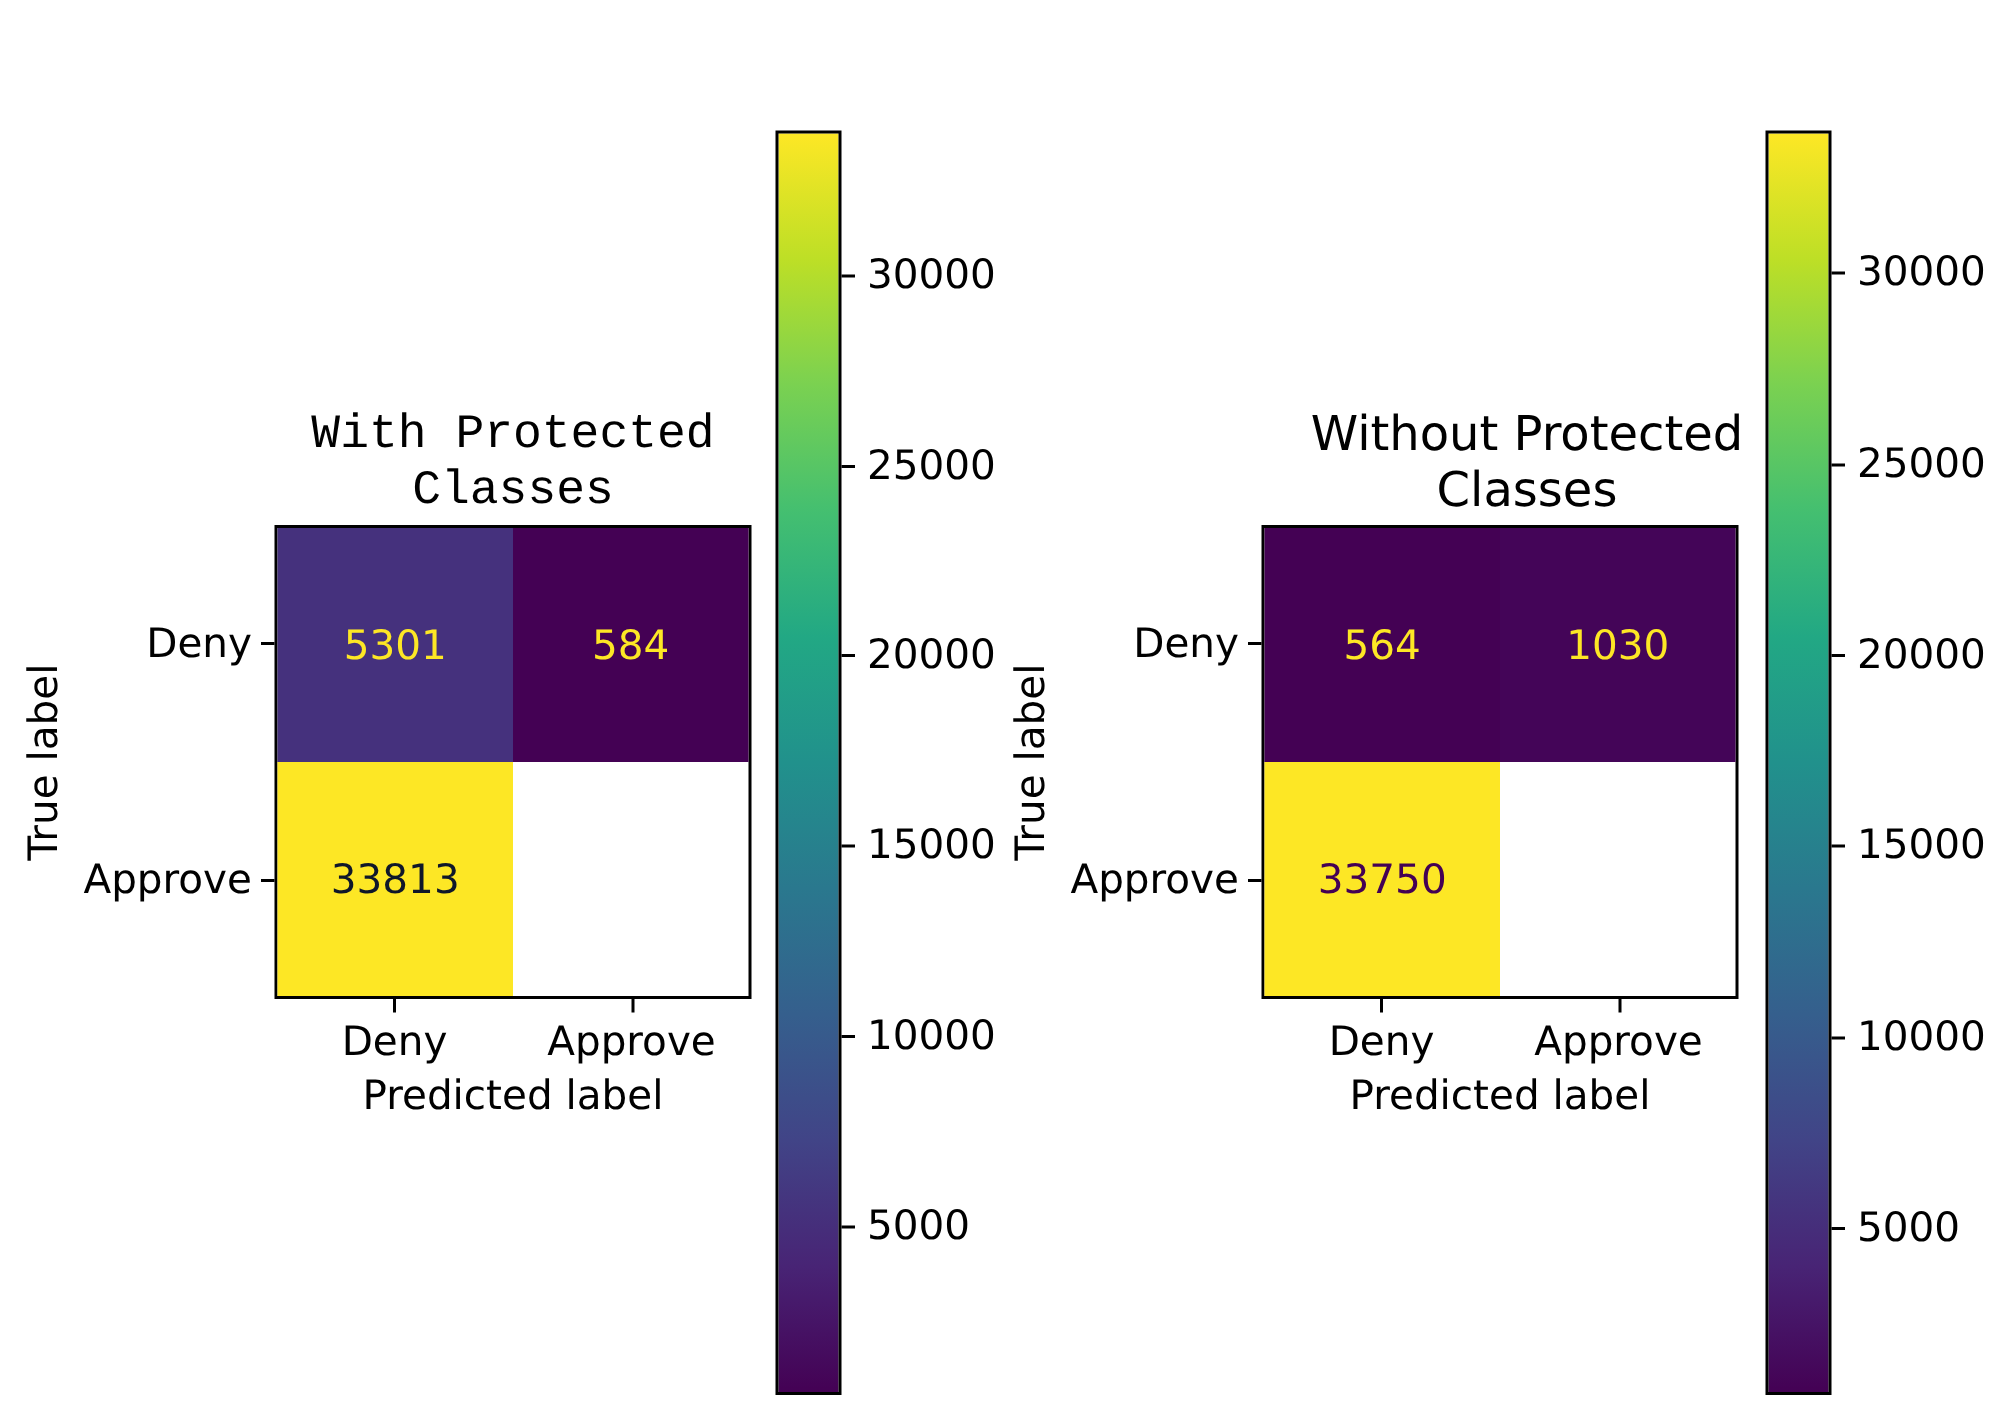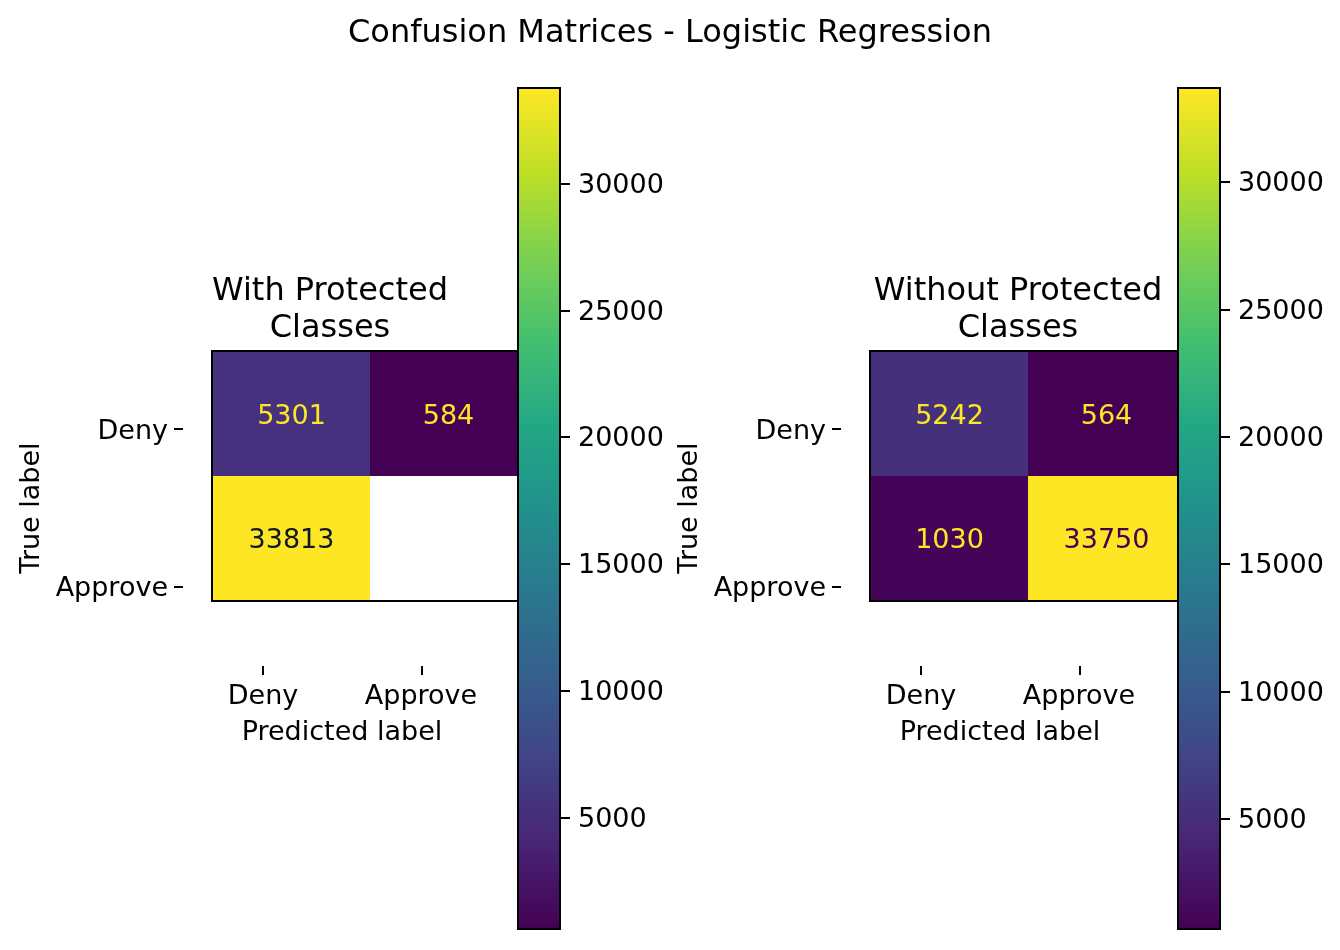--- a/index.html
+++ b/index.html
@@ -3,33 +3,33 @@
 <meta charset="utf-8">
 <style>
   html,body{margin:0;padding:0;background:#ffffff;}
   .figure{
     position:relative;width:1340px;height:950px;background:#ffffff;
     font-family:"DejaVu Sans","Liberation Sans",sans-serif;color:#000;
     overflow:hidden;
   }
   .suptitle{position:absolute;top:12px;left:0;right:0;text-align:center;font-size:32px;}
   .axtitle{position:absolute;top:271px;width:400px;text-align:center;font-size:32px;line-height:37px;white-space:pre-line;}
-  .axes{position:absolute;top:350px;width:318px;height:252px;border:2px solid #000;box-sizing:border-box;margin-left:28px;}
+  .axes{position:absolute;top:350px;width:318px;height:316px;border:2px solid #000;box-sizing:border-box;}
   .grid{display:grid;width:100%;height:100%;grid-template-columns:1fr 1fr;grid-template-rows:1fr 1fr;}
   .cell{display:flex;align-items:center;justify-content:center;font-size:27px;}
   .ytick{position:absolute;width:200px;text-align:right;font-size:27px;line-height:27px;}
   .xtick{position:absolute;width:200px;text-align:center;font-size:27px;line-height:27px;top:681px;}
   .ylabel{position:absolute;width:300px;height:32px;line-height:32px;top:492px;text-align:center;font-size:27px;transform:rotate(-90deg);}
   .xlabel{position:absolute;width:300px;top:715px;text-align:center;font-size:27px;}
   .cbar{position:absolute;top:87px;width:44px;height:843px;border:2px solid #000;box-sizing:border-box;}
   .tickmark{position:absolute;background:#000;}
   .cbticklabel{position:absolute;font-size:27px;line-height:28px;}
 
   
-  .sp0 .axtitle{left:130px;}
+  .sp0 .axtitle{left:142px;font-family:Liberation Mono, monospace;}
   .sp0 .axes{left:183px;}
   .sp0 .ytick{left:-32px;}
   .sp0 .ytick.r0{top:416px;}
   .sp0 .ytick.r1{top:573px;}
   .sp0 .xtick.c0{left:163px;}
   .sp0 .xtick.c1{left:321px;}
   .sp0 .ylabel{left:-120px;}
   .sp0 .xlabel{left:192px;}
   .sp0 .cbar{left:517px;}
 
@@ -43,21 +43,20 @@
   .sp1 .xtick.c1{left:979px;}
   .sp1 .ylabel{left:538px;}
   .sp1 .xlabel{left:850px;}
   .sp1 .cbar{left:1177px;}
 </style>
 </head>
 <body>
 
 <div class="figure" id="figure">
 
-  <div class="suptitle">Confusion Matrices - Logistic Regression</div>
 
   <div class="sp0">
     <div class="axtitle">With Protected
 Classes</div>
     <div class="ytick r0">Deny</div>
     <div class="ytick r1">Approve</div>
     <div class="ylabel">True label</div>
     <div class="axes">
       <div class="grid" id="grid-0">
           <div class="cell" style="background: rgb(69, 49, 125); color: rgb(253, 231, 37);">5301</div>
@@ -72,21 +71,20 @@
   </div>
 
   <div class="sp1">
     <div class="axtitle">Without Protected
 Classes</div>
     <div class="ytick r0">Deny</div>
     <div class="ytick r1">Approve</div>
     <div class="ylabel">True label</div>
     <div class="axes">
       <div class="grid" id="grid-1">
-          <div class="cell" style="background: rgb(69, 48, 124); color: rgb(253, 231, 37);">5242</div>
           <div class="cell" style="background: rgb(68, 1, 84); color: rgb(253, 231, 37);">564</div>
           <div class="cell" style="background: rgb(68, 5, 88); color: rgb(253, 231, 37);">1030</div>
           <div class="cell" style="background: rgb(253, 231, 37); color: rgb(68, 1, 84);">33750</div>
         </div>
     </div>
     <div class="xtick c0">Deny</div>
     <div class="xtick c1">Approve</div>
     <div class="xlabel">Predicted label</div>
     <div class="cbar" id="cbar-1" style="background: linear-gradient(to top, rgb(68, 1, 84), rgb(72, 36, 117), rgb(65, 68, 135), rgb(53, 95, 141), rgb(42, 120, 142), rgb(33, 145, 140), rgb(34, 168, 132), rgb(68, 191, 112), rgb(122, 209, 81), rgb(189, 223, 38), rgb(253, 231, 37));"></div>
   </div>

